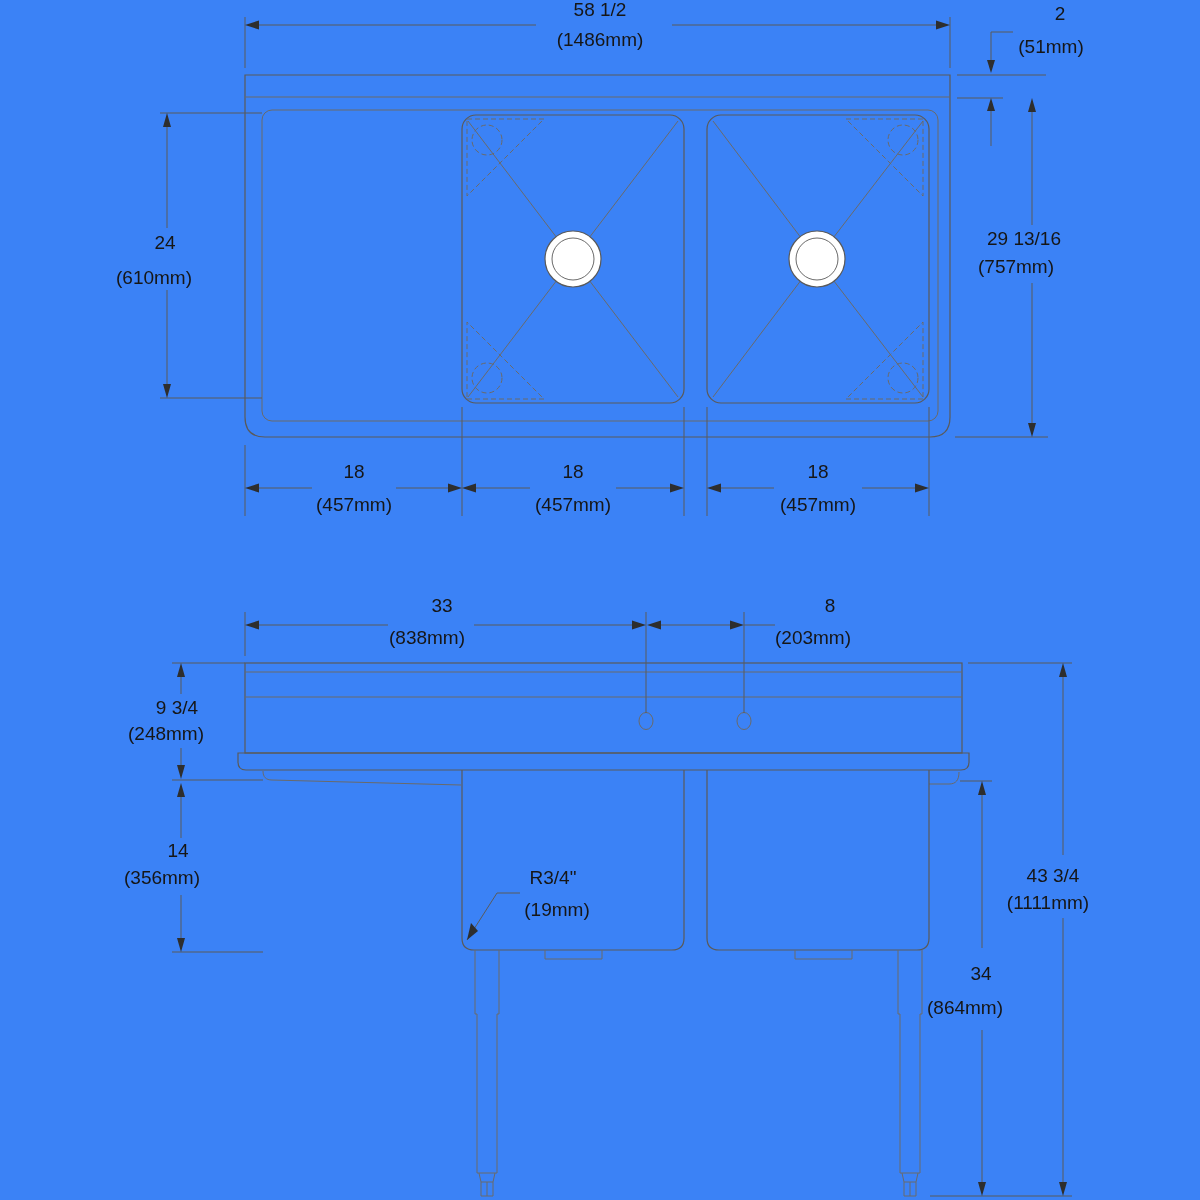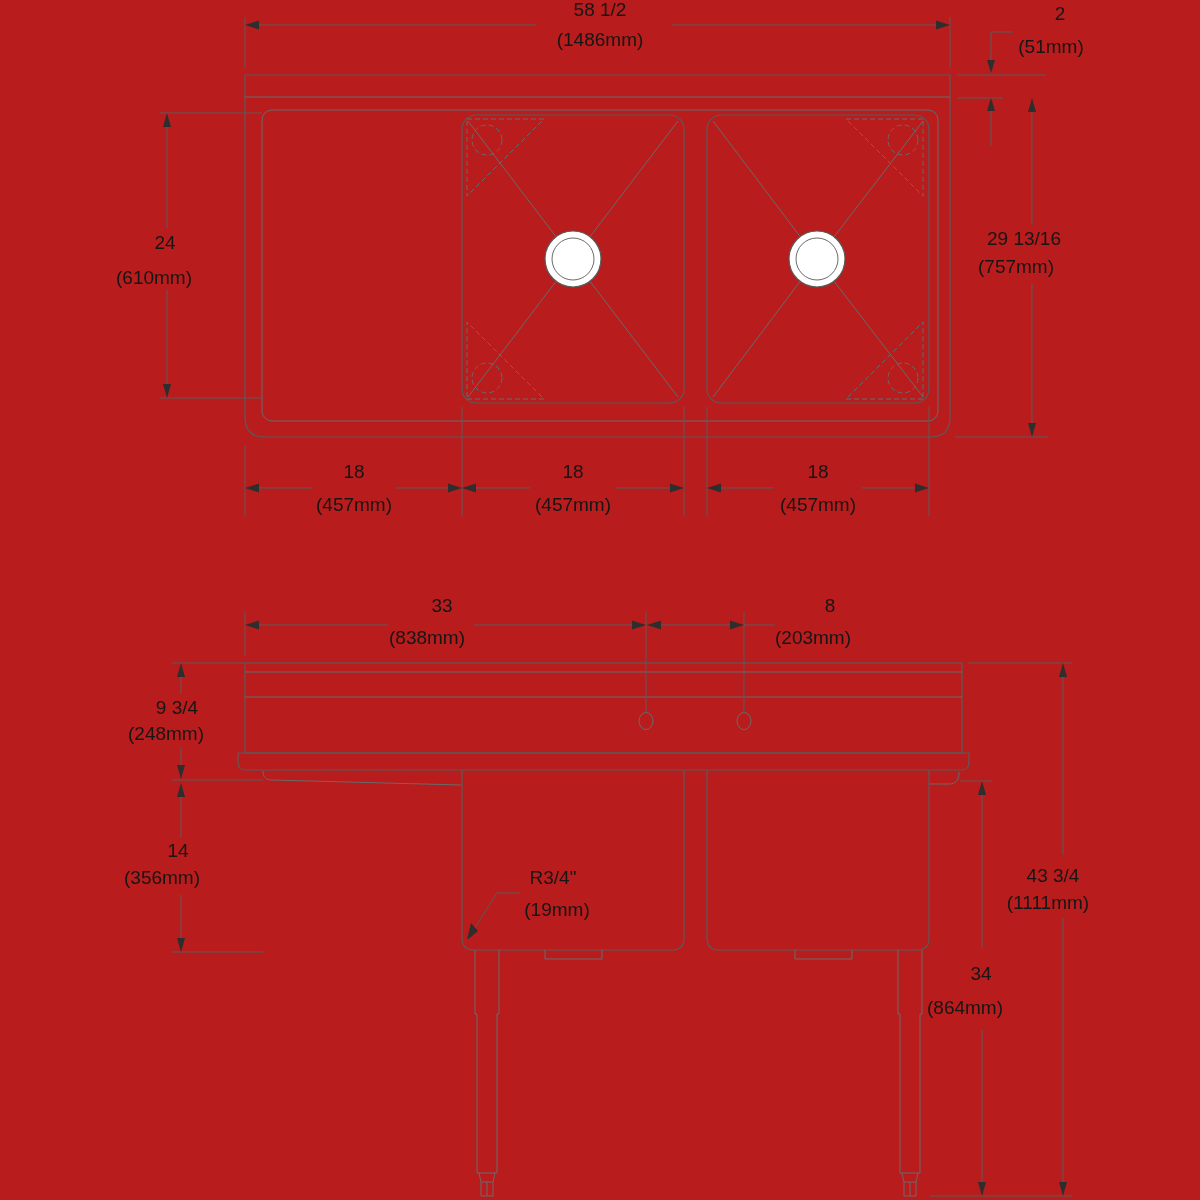--- a/index.html
+++ b/index.html
@@ -1,16 +1,16 @@
 <!DOCTYPE html>
 <html><head>
 <meta charset="utf-8">
 <style>
   html,body{margin:0;padding:0;background:#ffffff;}
-  .stage{position:relative;width:1200px;height:1200px;background:#b91c1c;overflow:hidden;}
+  .stage{position:relative;width:1200px;height:1200px;background:#3b82f6;overflow:hidden;}
   svg{position:absolute;left:0;top:0;}
   .geo{stroke:#5a5a5a;stroke-width:1.2;fill:none;}
   .geo-thin{stroke:#6a6a6a;stroke-width:1;fill:none;}
   .dash{stroke:#6a6a6a;stroke-width:1;fill:none;stroke-dasharray:5 3;}
   .dim{stroke:#5a5a5a;stroke-width:1;fill:none;}
   .arr{fill:#2e2e2e;stroke:none;}
   .lbl{font-family:"Liberation Sans","DejaVu Sans",sans-serif;font-size:19px;fill:#161616;}
   .mid{text-anchor:middle;}
 </style>
 </head>

